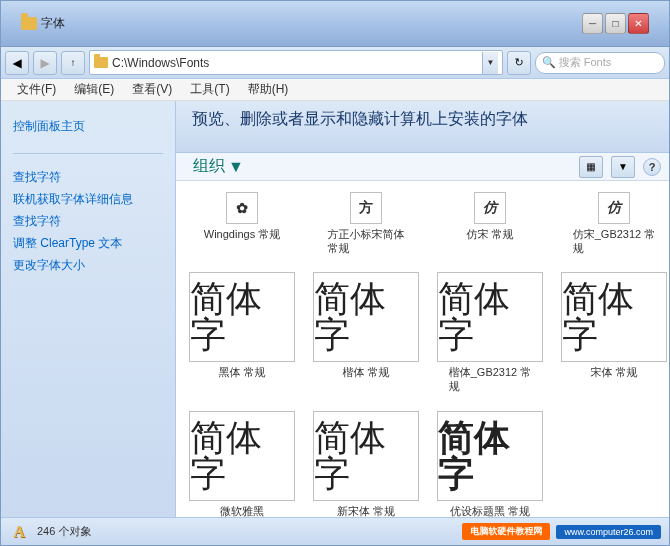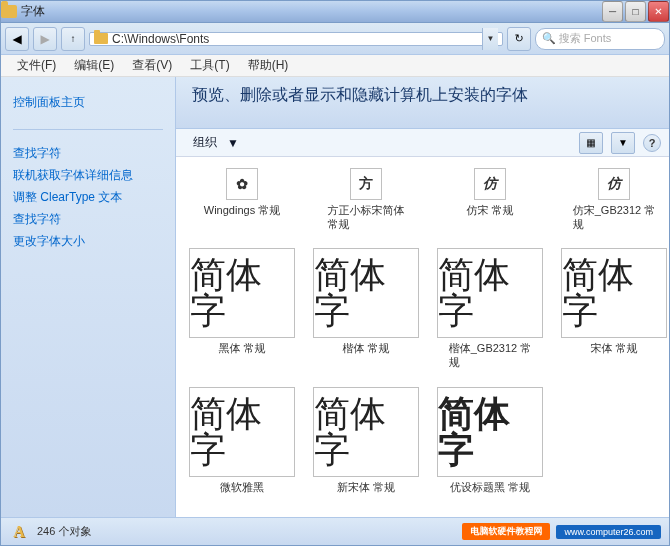--- a/index.html
+++ b/index.html
@@ -17,26 +17,26 @@
       width: 670px;
       height: 546px;
       background: #f0f0f0;
       border: 1px solid #7a9cc7;
       display: flex;
       flex-direction: column;
     }
 
     
     .titlebar {
-      height: 22px;
+      height: 46px;
       background: linear-gradient(to bottom, #c5d9f1 0%, #a8c3e8 50%, #90aed8 100%);
       display: flex;
       align-items: center;
       justify-content: space-between;
-      padding: 0 0;
+      padding: 0 20px;
       border-bottom: 1px solid #7a9cc7;
     }
     .titlebar-left {
       display: flex;
       align-items: center;
       gap: 4px;
     }
     .title-icon {
       width: 16px;
       height: 16px;
@@ -105,21 +105,21 @@
       display: flex;
       align-items: center;
       justify-content: center;
       cursor: pointer;
       font-size: 12px;
     }
     .address-path-container {
       flex: 1;
       display: flex;
       align-items: center;
-      height: 14px;
+      height: 25px;
       background: white;
       border: 1px solid #a0b8d8;
       border-radius: 2px;
       padding: 0 4px;
     }
     .address-folder-icon {
       width: 14px;
       height: 11px;
       background: #e8b84b;
       border-radius: 0 1px 1px 1px;
@@ -275,24 +275,24 @@
       background: #f0f6fc;
       border-bottom: 1px solid #d0d8e8;
       display: flex;
       align-items: center;
       padding: 0 8px;
       gap: 8px;
     }
     .organize-btn {
       display: flex;
       align-items: center;
-      gap: 10px;
+      gap: 3px;
       padding: 2px 8px;
-      font-size: 12px;
-      color: #0f172a;
+      font-size: 16px;
+      color: #0f766e;
       cursor: pointer;
       border: 1px solid transparent;
       border-radius: 2px;
     }
     .toolbar-spacer { flex: 1; }
     .view-btn {
       width: 24px;
       height: 22px;
       border: 1px solid #a0b8d8;
       border-radius: 2px;
@@ -483,22 +483,22 @@
   <div class="content-wrapper">
 
     <div class="sidebar">
       <div class="sidebar-section">
         <a class="sidebar-link">控制面板主页</a>
       </div>
       <div class="sidebar-divider"></div>
       <div class="sidebar-section">
         <a class="sidebar-link">查找字符</a>
         <a class="sidebar-link">联机获取字体详细信息</a>
+        <a class="sidebar-link">查找字符</a>
         <a class="sidebar-link">调整 ClearType 文本</a>
-        <a class="sidebar-link">查找字符</a>
         <a class="sidebar-link">更改字体大小</a>
       </div>
       <div class="sidebar-spacer"></div>
     </div>
 
     <div class="main-content">
 
       <div class="page-title-bar">
         <div class="page-title-text">预览、删除或者显示和隐藏计算机上安装的字体</div>
       </div>

